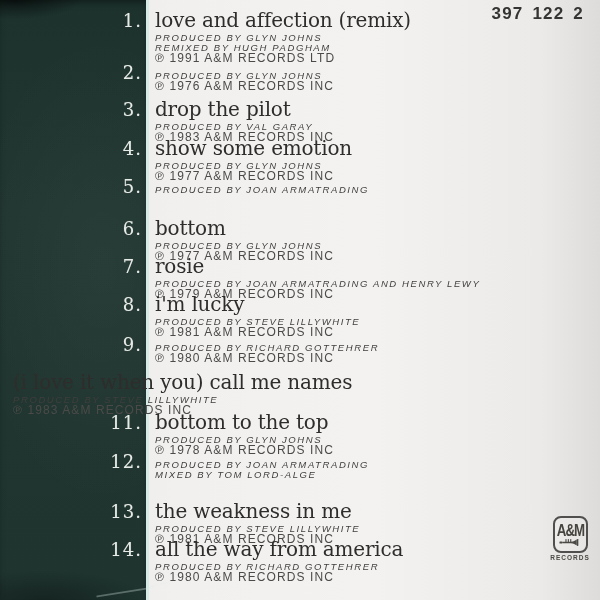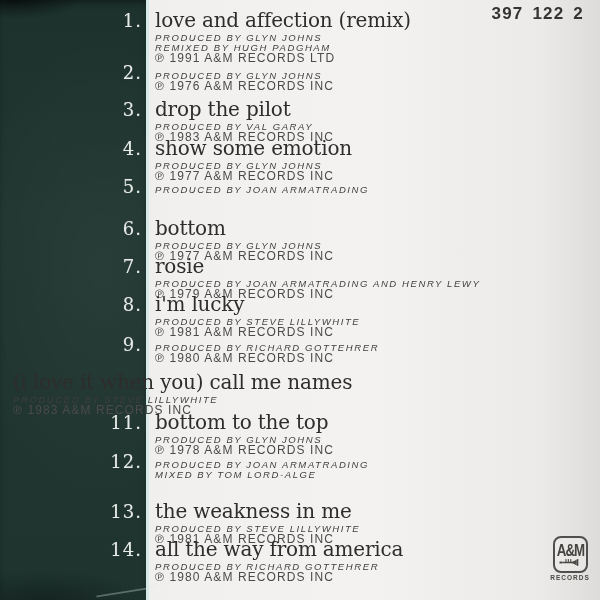--- a/index.html
+++ b/index.html
@@ -65,21 +65,21 @@
   .credit{
     font-size:9.5px;line-height:10px;letter-spacing:1.6px;
     color:#3f3e3c;
     font-style:italic;
   }
   .pline{
     font-size:12px;line-height:10px;letter-spacing:1.1px;
     color:#4b4a48;
   }
   
-  .logo-wrap{position:absolute;top:536px;right:8px;width:44px;text-align:center;}
+  .logo-wrap{position:absolute;top:516px;right:8px;width:44px;text-align:center;}
   .logo-box{
     width:31px;height:33px;margin:0 auto;
     border:2.5px solid #504f4d;border-radius:8px;
     display:flex;flex-direction:column;align-items:center;justify-content:center;
     background:rgba(255,255,255,.2);
   }
   .logo-am{
     font-weight:bold;font-size:14px;line-height:14px;letter-spacing:-1px;
     transform:scale(.95,1.15);color:#45443f;
   }

